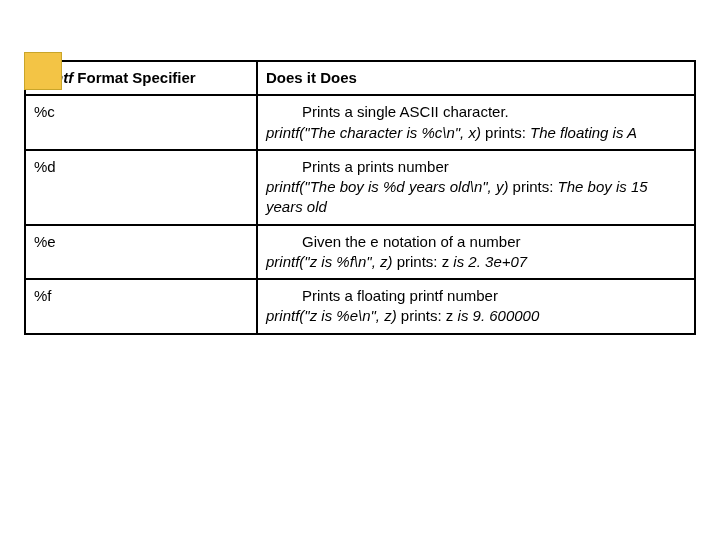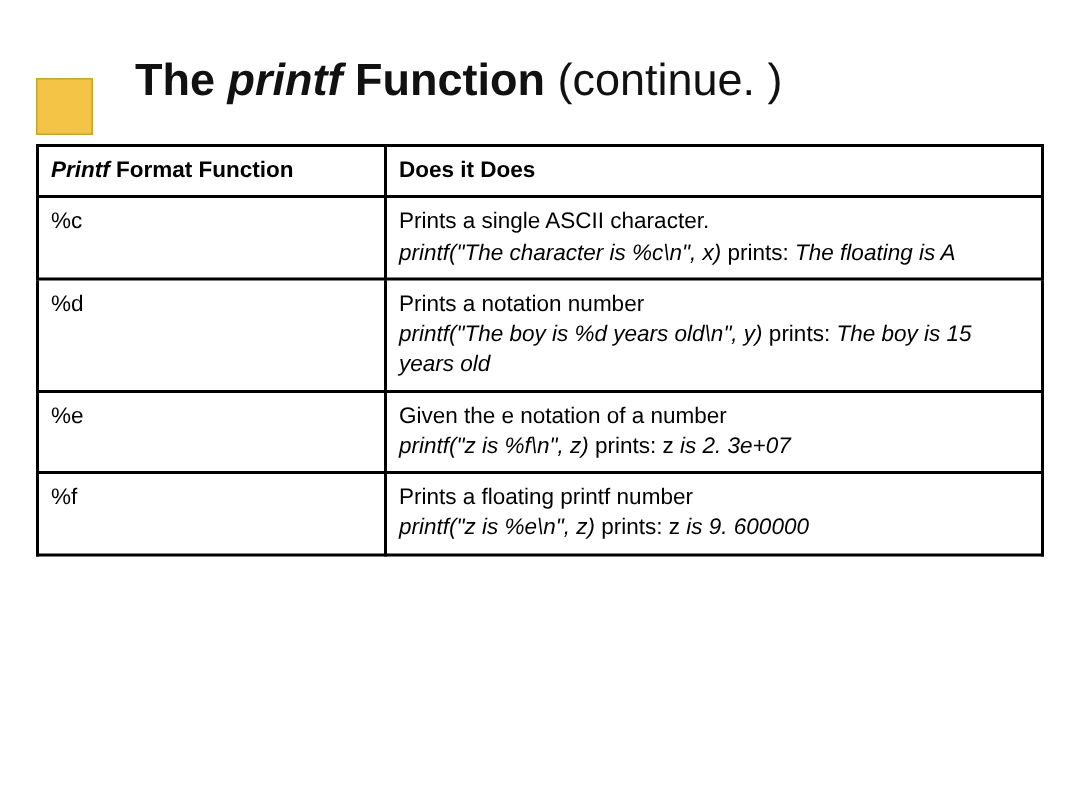--- a/index.html
+++ b/index.html
@@ -46,61 +46,58 @@
     text-align: left;
     vertical-align: top;
     font-size: 15px;
     line-height: 1.35;
   }
   .tbl th { font-weight: bold; }
   .tbl th .ital { font-style: italic; }
   .given-row td {
     font-weight: normal;
   }
-  .desc .plain { font-style: normal; }
+  .desc .plain { font-style: normal; margin-left: 36px; }
   .desc .ex { font-style: italic; }
   .desc .ex .pr { font-style: normal; }
 </style>
 </head>
 <body>
 
 <div class="title-wrap">
   <div class="accent-square"></div>
-  <h1 class="title">
-    <span>The </span><span class="ital">printf</span><span> Function</span><span class="cont"> (continue. )</span>
-  </h1>
 </div>
 
 <table class="tbl">
   <colgroup>
       <col class="c1">
       <col class="c2">
     </colgroup>
   <tbody>
       <tr>
     <th>
-      <span class="ital">Printf</span><span> Format Function</span>
+      <span class="ital">Printf</span><span> Format Specifier</span>
     </th>
     <th>Does it Does</th>
   </tr>
 
   <tr>
     <td>%c</td>
     <td class="desc">
       <div class="plain">Prints a single ASCII character.</div>
       <div class="ex">
         <span>printf("The character is %c\n", x) </span><span class="pr">prints: </span><span>The floating is A</span>
       </div>
     </td>
   </tr>
 
   <tr>
     <td>%d</td>
     <td class="desc">
-      <div class="plain">Prints a notation number</div>
+      <div class="plain">Prints a prints number</div>
       <div class="ex">
         <span>printf("The boy is %d years old\n", y) </span><span class="pr">prints: </span><span>The boy is 15 years old</span>
       </div>
     </td>
   </tr>
 
   <tr>
     <td>%e</td>
     <td class="desc">
       <div class="plain">Given the e notation of a  number</div>

